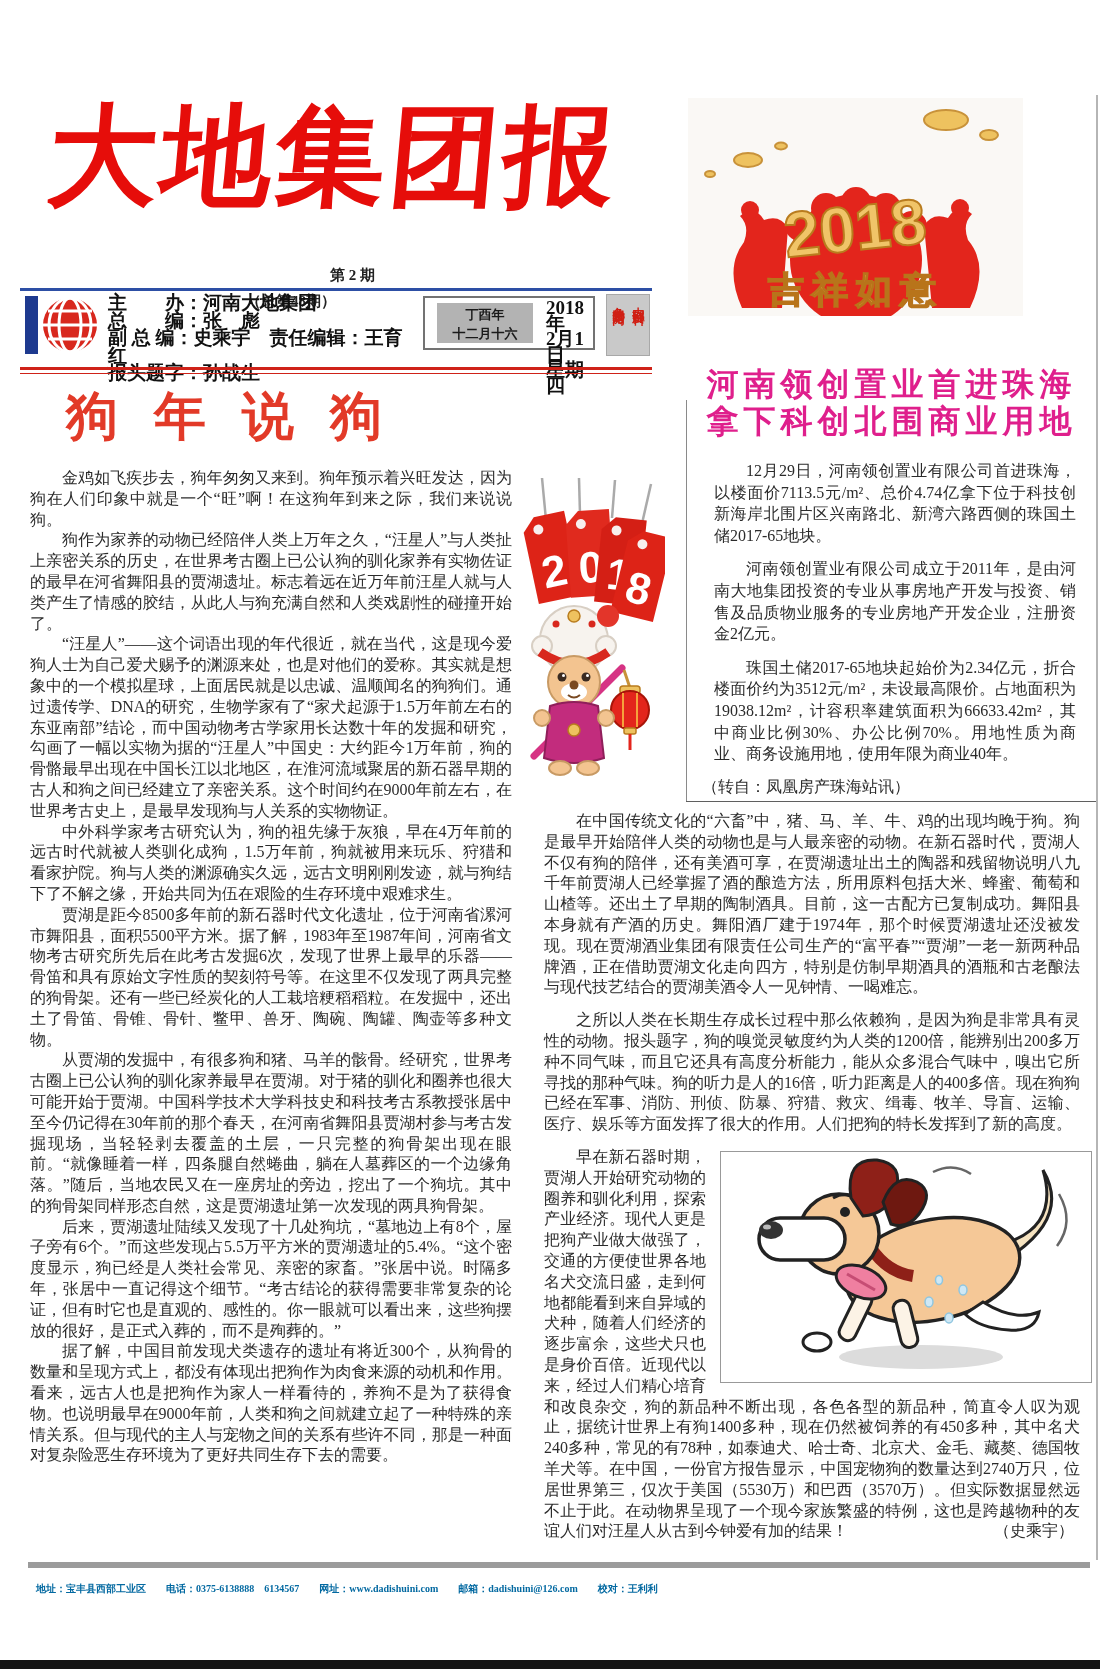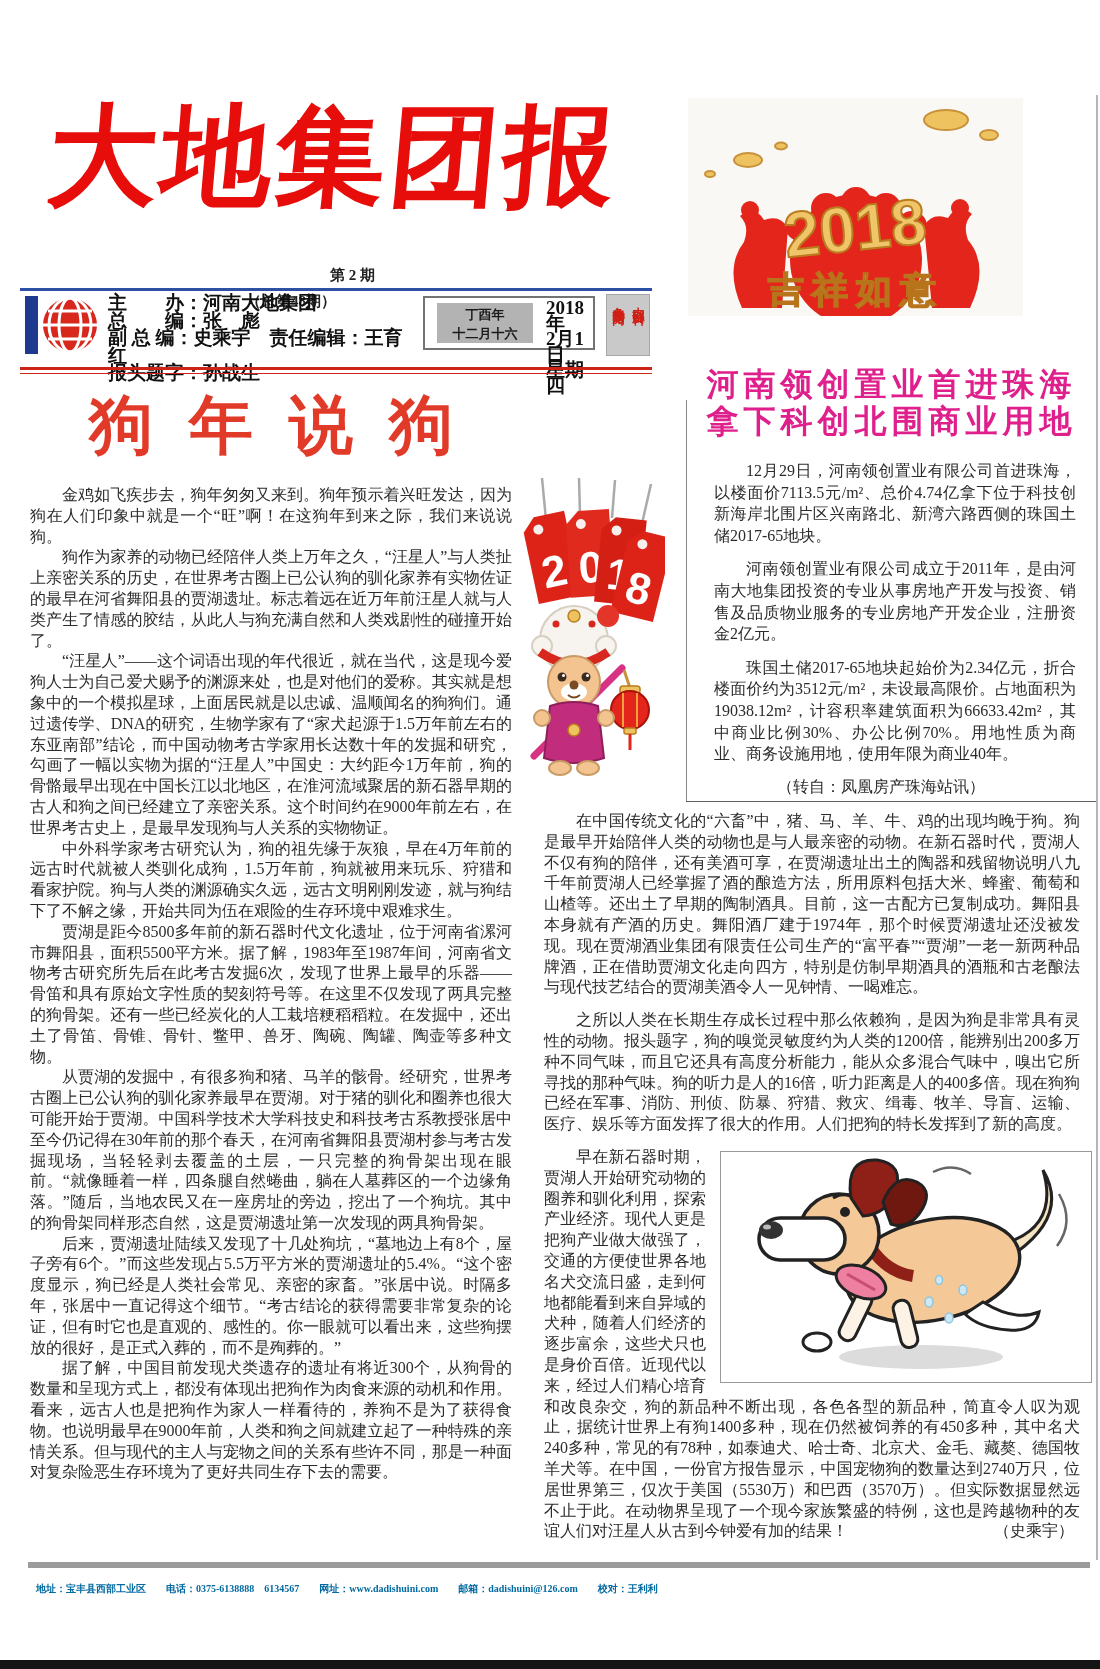--- a/index.html
+++ b/index.html
@@ -28,25 +28,25 @@
   
   .deco{left:688px;top:98px;width:335px;height:218px;}
   
   .m-headline{left:688px;top:366px;width:402px;text-align:center;
     font-family:Liberation Serif, serif;font-size:32px;font-weight:bold;
     color:#df1f8c;line-height:37px;letter-spacing:5px;text-indent:5px;}
   .box-lborder{left:686px;top:400px;height:401px;border-left:1.5px solid #8a8a8a;}
   .box-bborder{left:686px;top:801px;width:410px;border-top:1.5px solid #5f5f5f;}
   .box-content{left:702px;top:448px;width:386px;}
   .box-content p{margin:12px;font-size:16px;line-height:21.6px;text-indent:2em;text-align:justify;}
-  .credit{margin-top:2px;text-align:center;padding-right:28px;font-size:16px;}
+  .credit{margin-top:2px;text-align:left;padding-right:28px;font-size:16px;}
   
   .larticle{left:30px;top:382px;width:482px;}
-  .dog-headline{font-family:Liberation Serif, serif;font-size:64px;font-weight:bold;
-    color:#e23a28;text-align:center;letter-spacing:36px;text-indent:36px;margin:0 0 16px 0;white-space:nowrap;}
+  .dog-headline{font-family:Liberation Serif, serif;font-size:52px;font-weight:bold;
+    color:#e23a28;text-align:left;letter-spacing:36px;text-indent:36px;margin:0 0 16px 0;white-space:nowrap;}
   .larticle p{margin:0;font-size:16px;line-height:20.8px;text-indent:2em;text-align:justify;}
   
   .rbottom{left:532px;top:799px;width:560px;}
   .rbottom p{margin:12px;font-size:16px;line-height:20.8px;text-indent:2em;text-align:justify;}
   .dogframe{float:right;width:372px;height:232px;border:1.5px solid #999;background:#fff;
     margin:4px 0 8px 14px;box-sizing:border-box;}
   .p-byline{position:relative;}
   .byline{position:absolute;right:6px;bottom:0;}
   
   .tagsimg{left:505px;top:478px;width:160px;height:172px;}

